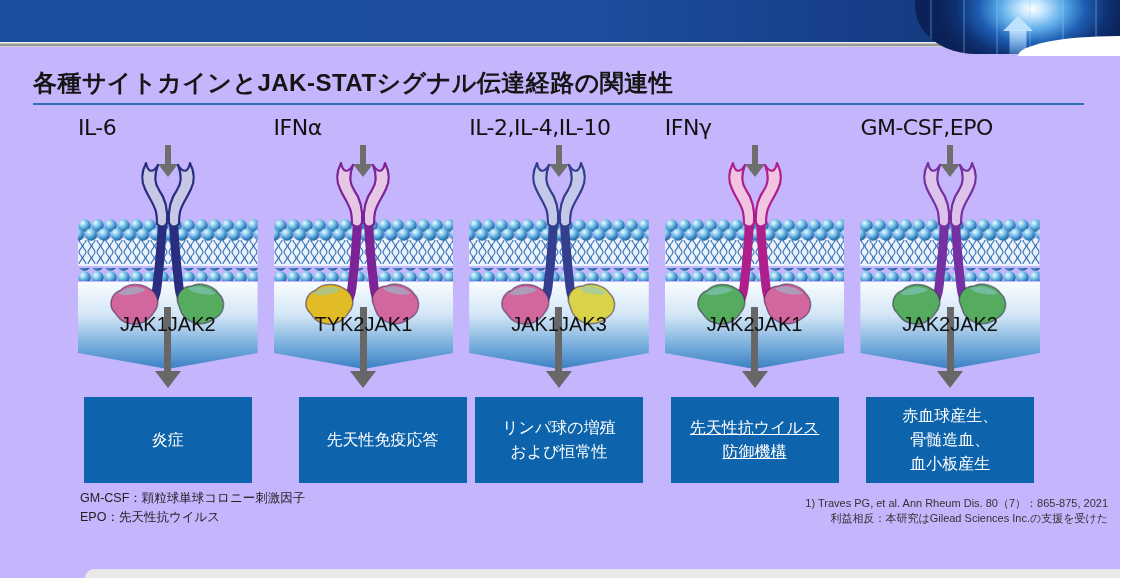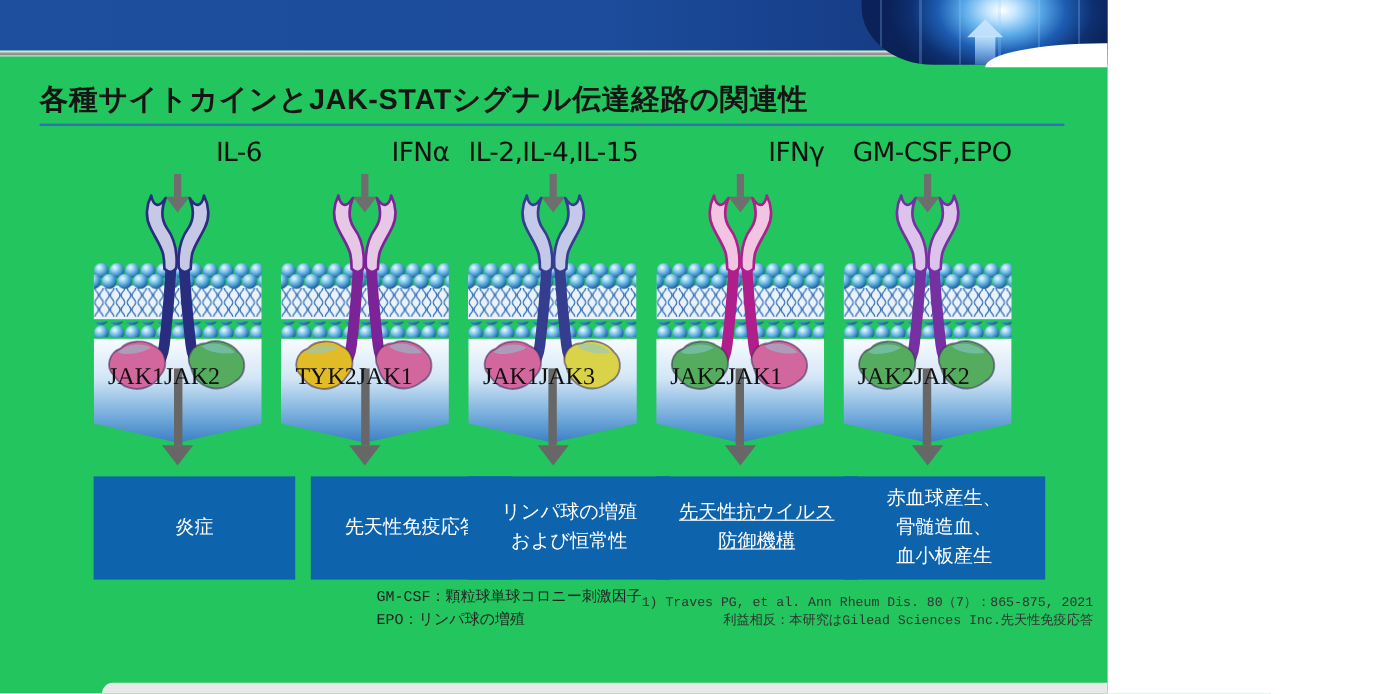--- a/index.html
+++ b/index.html
@@ -1,16 +1,16 @@
 <!DOCTYPE html>
 <html lang="ja"><head>
 <meta charset="utf-8">
 <style>
   html,body{margin:0;padding:0;background:#fff;}
-  .page{position:relative;width:923px;height:578px;background:#22c55e;overflow:hidden;
+  .page{position:relative;width:1120px;height:578px;background:#c4b5fd;overflow:hidden;
         font-family:"Liberation Sans",sans-serif;color:#1a1a1a;}
 
   
   .header-band{position:relative;height:42px;background:linear-gradient(90deg,#1d4f9e 0%,#1c4c9b 55%,#173f8a 75%,#12356f 100%);}
   .silver-line{height:5px;background:linear-gradient(180deg,#fdfdfd,#c6c6c6 30%,#7d7d7d 62%,#f0f0f0);}
   .deco{position:absolute;top:0;right:0;width:205px;height:54px;z-index:1;
         background:radial-gradient(ellipse 95px 62px at 57% 16%,#ffffff,#c4e6ff 13%,#5aaae8 34%,#1d5db2 56%,#0e2f70 80%,#0a2257);
         border-bottom-left-radius:60px 48px;overflow:hidden;}
   .deco::before{content:"";position:absolute;inset:0;
         background:repeating-linear-gradient(90deg,transparent 0 15px,rgba(150,205,255,.25) 15px 17px,transparent 17px 33px);}
@@ -25,21 +25,21 @@
   
   main{position:relative;padding-top:20px;}
   .page-title{margin:0 36px 0 33px;font-size:24px;font-weight:bold;letter-spacing:.5px;color:#151515;}
   .title-rule{height:2px;margin:4px 36px 0 33px;}
   .subtitle{margin:9px 36px 0 33px;font-size:15px;font-weight:bold;color:#1a1a1a;}
   .subtitle sup{font-size:10px;}
 
   
   .columns{display:flex;gap:16px;padding:8px 80px 0 78px;}
   .column{flex:1;min-width:0;}
-  .cytokine-label{height:30px;line-height:30px;text-align:right;font-size:22px;letter-spacing:-.5px;
+  .cytokine-label{height:30px;line-height:30px;text-align:left;font-size:22px;letter-spacing:-.5px;
         white-space:nowrap;color:#111;font-family:"DejaVu Sans","Liberation Sans",sans-serif;}
 
   .top-arrow{width:20px;margin:2px auto 42px auto;}
   .a-stem{display:block;width:6px;height:19px;margin:0 auto;background:#6e6e6e;}
   .a-head{display:block;width:0;height:0;margin:0 auto;
         border-left:10px solid transparent;border-right:10px solid transparent;border-top:13px solid #6e6e6e;}
 
   .cell-panel{position:relative;height:150px;}
   .membrane{display:block;width:100%;height:63px;}
   .interior{height:87px;background:linear-gradient(180deg,#f8fcff 0%,#d3e6f6 38%,#6ca6d8 78%,#3b7fc4 100%);
@@ -50,34 +50,34 @@
   .receptor .arm{fill:var(--arm-light);stroke:var(--arm-dark);stroke-width:2.2;stroke-linejoin:round;}
 
   .jak-blob{position:absolute;top:64px;width:58px;height:46px;z-index:3;}
   .jb-left{left:50%;margin-left:-61px;transform:rotate(-10deg);}
   .jb-right{left:50%;margin-left:4px;transform:rotate(9deg);}
   .jak-blob .blob{stroke:rgba(60,40,90,.55);stroke-width:1.6;}
   .jb-left .blob{fill:var(--jak-left);}
   .jb-right .blob{fill:var(--jak-right);}
   .jak-blob .blob-hl{fill:rgba(140,200,210,.55);}
 
-  .jak-labels{position:absolute;top:84px;left:0;right:0;display:flex;justify-content:flex-start;
+  .jak-labels{position:absolute;top:94px;left:0;right:0;display:flex;justify-content:center;
         padding:0 12px;z-index:5;font-size:20px;color:#101010;
-        font-family:Liberation Serif, serif;}
+        font-family:Liberation Sans, sans-serif;}
 
   .long-arrow{position:absolute;left:50%;transform:translateX(-50%);top:88px;z-index:4;width:26px;}
   .a-stem2{display:block;width:7px;height:64px;margin:0 auto;background:#676767;}
   .a-head2{display:block;width:0;height:0;margin:0 auto;
         border-left:13px solid transparent;border-right:13px solid transparent;border-top:17px solid #676767;}
 
   .outcome-box{width:168px;height:86px;margin:28px auto 0 auto;color:#fff;font-size:16px;line-height:1.5;
         display:flex;align-items:center;justify-content:center;text-align:center;white-space:pre-line;}
 
   
-  .footer-row{display:flex;justify-content:flex-end;align-items:flex-end;padding:6px 10px 0 80px;font-family:Liberation Mono, monospace;}
+  .footer-row{display:flex;justify-content:space-between;align-items:flex-end;padding:6px 10px 0 80px;}
   .notes{font-size:12.5px;color:#222;line-height:1.5;}
   .refs{font-size:11px;color:#333;text-align:right;line-height:1.4;padding-right:2px;}
   .bottom-strip{position:absolute;bottom:0;left:85px;right:0;height:9px;background:#e9e9e9;
         border-top-left-radius:10px;}
 </style>
 </head>
 <body>
 
 <div class="page">
 
@@ -222,21 +222,21 @@
       <div class="long-arrow">
         <span class="a-stem2"></span>
         <span class="a-head2"></span>
       </div>
     </div>
 
     <div class="outcome-box" style="background: rgb(13, 99, 172); margin-left: 25px;">先天性免疫応答</div>
   </div>
 
   <div class="column" style="--arm-light: #c4c9e9; --arm-dark: #353d8f; --jak-left: #d2679e; --jak-right: #d8d348;">
-    <div class="cytokine-label">IL-2,IL-4,IL-15</div>
+    <div class="cytokine-label">IL-2,IL-4,IL-10</div>
 
     <div class="top-arrow">
       <span class="a-stem"></span>
       <span class="a-head"></span>
     </div>
 
     <div class="cell-panel">
       <svg class="membrane" width="100%" height="63" preserveAspectRatio="none">
         <defs>
           <radialGradient id="sphG" cx="35%" cy="30%" r="75%">
@@ -427,23 +427,23 @@
 
     <div class="outcome-box" style="background: rgb(13, 99, 172); font-family: Liberation Serif, serif;">赤血球産生、
 骨髄造血、
 血小板産生</div>
   </div>
 </div>
 
     <div class="footer-row">
       <div class="notes">
         <div>GM-CSF：顆粒球単球コロニー刺激因子</div>
-        <div>EPO：リンパ球の増殖</div>
+        <div>EPO：先天性抗ウイルス</div>
       </div>
       <div class="refs">
         <div>1) Traves PG, et al. Ann Rheum Dis. 80（7）：865-875, 2021</div>
-        <div>利益相反：本研究はGilead Sciences Inc.先天性免疫応答</div>
+        <div>利益相反：本研究はGilead Sciences Inc.の支援を受けた</div>
       </div>
     </div>
   </main>
 
   <div class="bottom-strip"></div>
 </div>
 
 </body></html>

